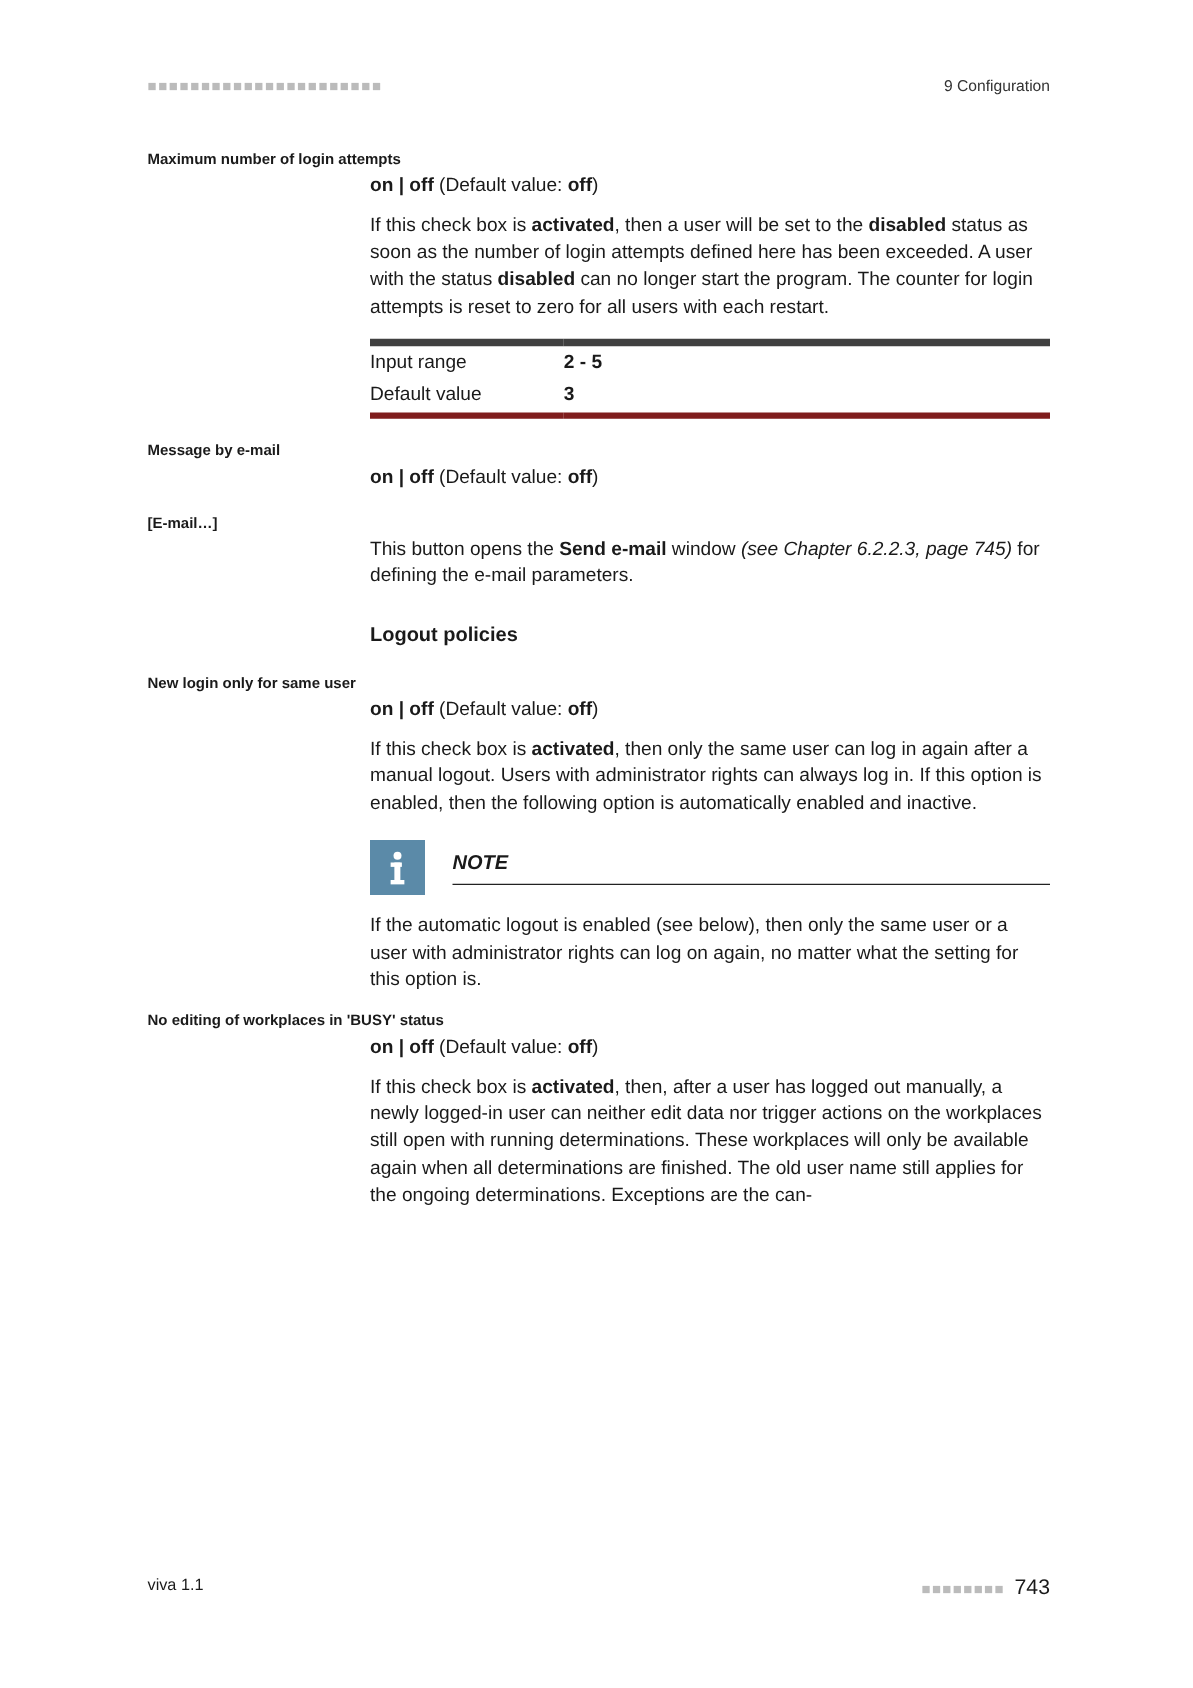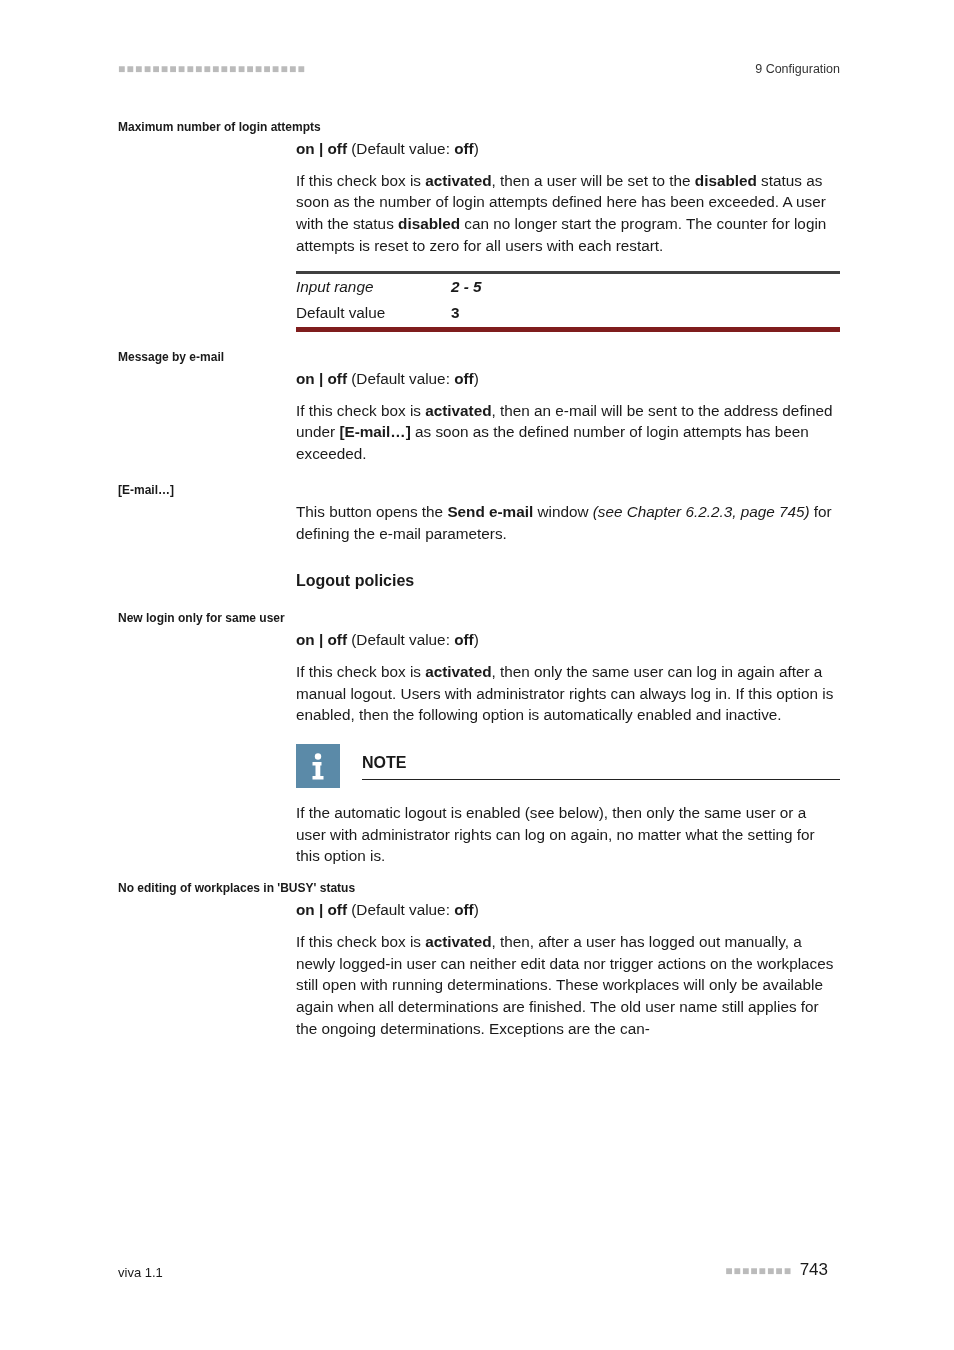--- a/index.html
+++ b/index.html
@@ -1,35 +1,35 @@
 <!DOCTYPE html>
 <html><head>
 <meta charset="utf-8">
 <style>
   * { box-sizing: border-box; margin: 0; padding: 0; }
   html, body { width: 954px; background: #fff; font-family: "Segoe UI", "Helvetica Neue", Arial, sans-serif; color: #1a1a1a; }
   .page { width: 954px; min-height: 1350px; padding: 62px 114px 70px 118px; position: relative; }
   .header { display: flex; justify-content: space-between; align-items: center; font-size: 12.5px; color: #333; margin-bottom: 44px; }
   .dots-line { letter-spacing: 1.3px; color: #bbb; font-size: 12px; }
   .dots-line-small { letter-spacing: 1.1px; color: #bbb; font-size: 12px; }
-  .footer { position: absolute; bottom: 70px; left: 118px; right: 126px; display: flex; justify-content: space-between; align-items: flex-end; font-size: 13px; }
+  .footer { position: absolute; bottom: 70px; left: 118px; right: 114px; display: flex; justify-content: space-between; align-items: flex-start; font-size: 13px; }
   .footer-page { font-weight: 400; font-size: 17px; margin-left: 4px; }
   .section-heading { font-weight: 700; font-size: 12px; margin-bottom: 4px; margin-top: 18px; }
   .sub-center-heading { font-weight: 700; font-family: Arial, sans-serif; font-size: 16px; margin-top: 26px; margin-bottom: 0; }
   .body-col { margin-left: 178px; font-size: 15.3px; line-height: 1.42; }
   .opt-line { margin-top: 2px; margin-bottom: 10px; }
   .para { margin-bottom: 14px; }
   .tbl { width: 100%; border-collapse: collapse; margin-top: 6px; }
   .tbl td { padding: 2px 2px 3px 0; }
-  .tbl tr:first-child td { border-top: 3px solid #404040; font-style: italic; }
+  .tbl tr:first-child td { border-top: 6px solid #404040; }
   .tbl tr:last-child td { border-bottom: 5px solid #7f1d1d; }
   .tbl-lab { width: 155px; }
   .tbl-val { font-weight: 700; padding-left: 6px; }
   .note-box { margin-top: 18px; margin-bottom: 14px; }
-  .note-head { display: flex; align-items: stretch; }
+  .note-head { display: flex; align-items: stretch; font-style: italic; }
   .note-icon { width: 44px; height: 44px; background: #5b8aa8; display: flex; align-items: center; justify-content: center; flex-shrink: 0; }
   .note-icon svg { width: 18px; height: 28px; }
   .note-title-wrap { flex: 1; padding-left: 22px; display: flex; align-items: center; }
   .note-title { font-weight: 700; font-family: Arial, sans-serif; font-size: 16px; width: 100%; border-bottom: 1.3px solid #222; padding-bottom: 4px; }
   .note-body { margin-top: 14px; font-size: 15.3px; line-height: 1.42; }
   b { font-weight: 700; }
   i { font-style: italic; }
 </style>
 </head>
 <body>
@@ -59,23 +59,20 @@
         <td class="tbl-val">3</td>
       </tr>
     </tbody>
       </table>
   </div>
 
   <div class="section-heading">Message by e-mail</div>
   <div class="body-col">
     <div class="opt-line">
       <b>on | off</b><span> (Default value: </span><b>off</b><span>)</span>
-    </div>
-    <div class="para">
-      <span>If this check box is </span><b>activated</b><span>, then an e-mail will be sent to the address defined under </span><b>[E-mail…]</b><span> as soon as the defined number of login attempts has been exceeded.</span>
     </div>
   </div>
 
   <div class="section-heading">[E-mail…]</div>
   <div class="body-col">
     <div class="para">
       <span>This button opens the </span><b>Send e-mail</b><span> window </span><i>(see Chapter 6.2.2.3, page 745)</i><span> for defining the e-mail parameters.</span>
     </div>
   </div>
 

